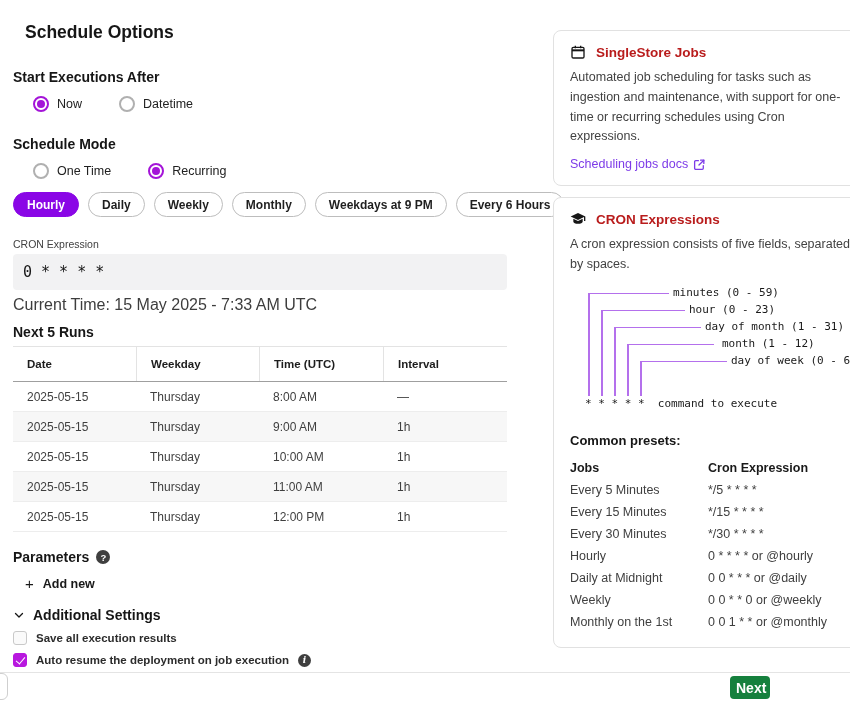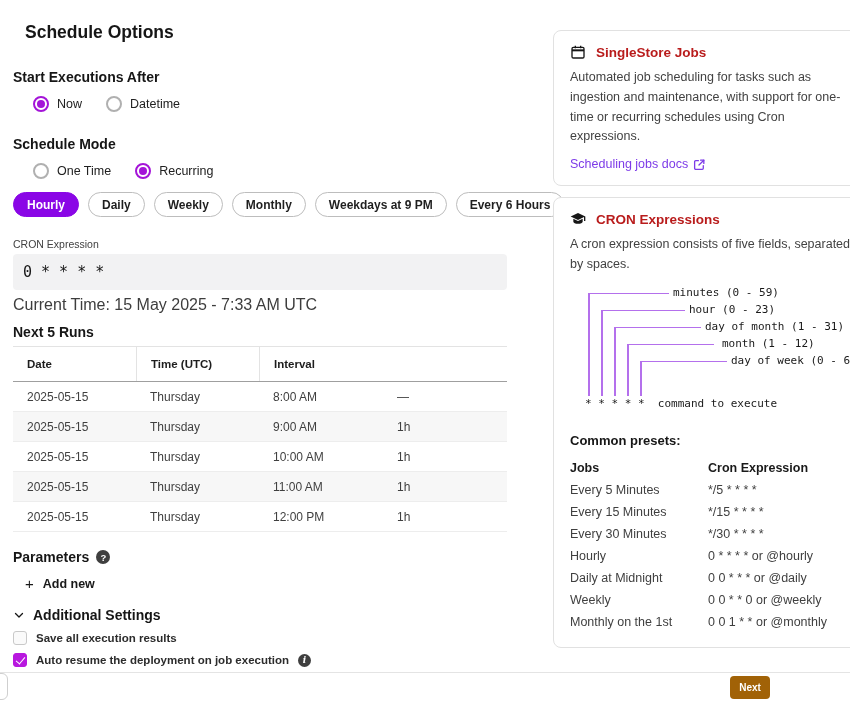--- a/index.html
+++ b/index.html
@@ -6,21 +6,21 @@
   html,body { margin:0; padding:0; background:#fff; }
   .canvas { position:relative; width:850px; height:701px; background:#fff; overflow:hidden;
             font-family:"Liberation Sans", sans-serif; color:#1b1b1b; }
 
   
   .left { position:absolute; left:13px; top:0; width:494px; }
   .page-title { margin:22px 12px 0; font-size:17.5px; font-weight:700; color:#161616; }
   .sec-h { font-size:14px; font-weight:700; color:#161616; }
   .mt26{margin-top:26px;} .mt24{margin-top:24px;}
 
-  .radio-row { display:flex; gap:24px; margin-top:11px; align-items:center;padding-left:20px; }
+  .radio-row { display:flex; gap:37px; margin-top:11px; align-items:center;padding-left:20px; }
   .radio { display:flex; align-items:center; gap:8px; font-size:12.5px; color:#212121; cursor:pointer; }
   .radio-dot { width:16px; height:16px; border-radius:50%; border:2px solid #b0b0b0; background:#fff; position:relative; flex:none; }
   .radio.sel .radio-dot { border-color:#A414D8; }
   .radio.sel .radio-dot::after { content:""; position:absolute; inset:2px; border-radius:50%; background:#A414D8; }
 
   .chips { display:flex; gap:9px; margin-top:13px; }
   .chip { height:25px; padding:0 13px; display:flex; align-items:center; border-radius:13px;
           border:1px solid #bdbdbd; background:#fff; font-size:12px; font-weight:600; color:#1f1f1f; cursor:pointer; white-space:nowrap; }
   .chip.sel { background:#8A06E6; border-color:#8A06E6; color:#fff; }
 
@@ -77,22 +77,22 @@
   .lb0{left:103px;top:0;} .lb1{left:119px;top:17px;} .lb2{left:135px;top:34px;} .lb3{left:152px;top:51px;text-align:center;} .lb4{left:161px;top:68px;}
   .dbottom { position:absolute; top:110px; left:15px; white-space:pre; }
 
   .presets-title { margin-top:14px; font-size:13px; font-weight:700; color:#161616; }
   .ptable { margin-top:9px; }
   .prow { display:grid; grid-template-columns:138px 1fr; height:22px; align-items:center; font-size:12.5px; color:#3f3f3f; }
   .prow.head { font-weight:700; color:#1a1a1a; }
 
   
   .footer { position:absolute; left:0; right:0; bottom:0; height:29px; background:#fff; border-top:1px solid #e4e4e4; }
-  .next-btn { position:absolute; right:80px; top:3px; width:40px; height:23px; background:#a16207; border:none;
-              border-radius:4px; color:#fff; font-size:10px; font-weight:700; font-family:"Liberation Sans", sans-serif; cursor:pointer; }
+  .next-btn { position:absolute; right:80px; top:3px; width:40px; height:23px; background:#15803d; border:none;
+              border-radius:4px; color:#fff; font-size:14px; font-weight:700; font-family:"Liberation Sans", sans-serif; cursor:pointer; }
   .cut-box { position:absolute; left:-7px; bottom:1px; width:15px; height:27px; background:#fff;
              border:1px solid #cfcfcf; border-radius:6px; z-index:2; }
   .icon-svg { flex:none; display:block; }
 </style>
 </head>
 <body>
 
 <div class="canvas">
 
   <div class="left">
@@ -132,20 +132,21 @@
     </div>
 
     <div class="field-label">CRON Expression</div>
     <input class="cron-input" type="text" value="0 * * * *" style="">
     <div class="current-time">Current Time: 15 May 2025 - 7:33 AM UTC</div>
 
     <div class="runs-h">Next 5 Runs</div>
     <div class="table">
       <div class="thead">
         <div class="th">Date</div>
+        <div class="th">Weekday</div>
         <div class="th">Time (UTC)</div>
         <div class="th">Interval</div>
       </div>
       <div class="trow">
         <div class="td">2025-05-15</div>
         <div class="td">Thursday</div>
         <div class="td">8:00 AM</div>
         <div class="td">—</div>
       </div>
       <div class="trow alt">

